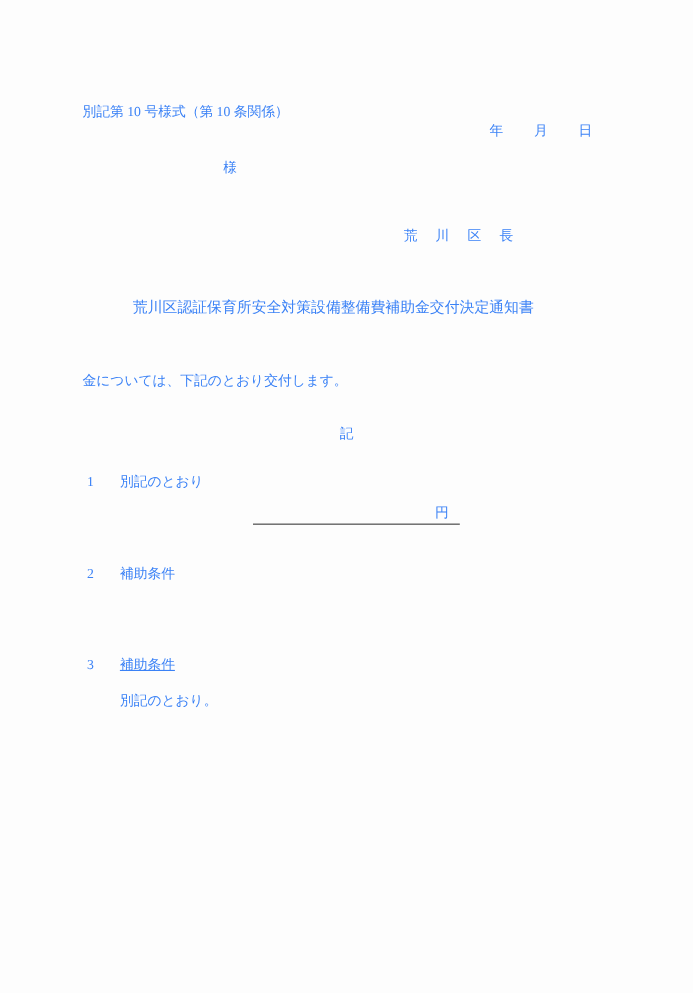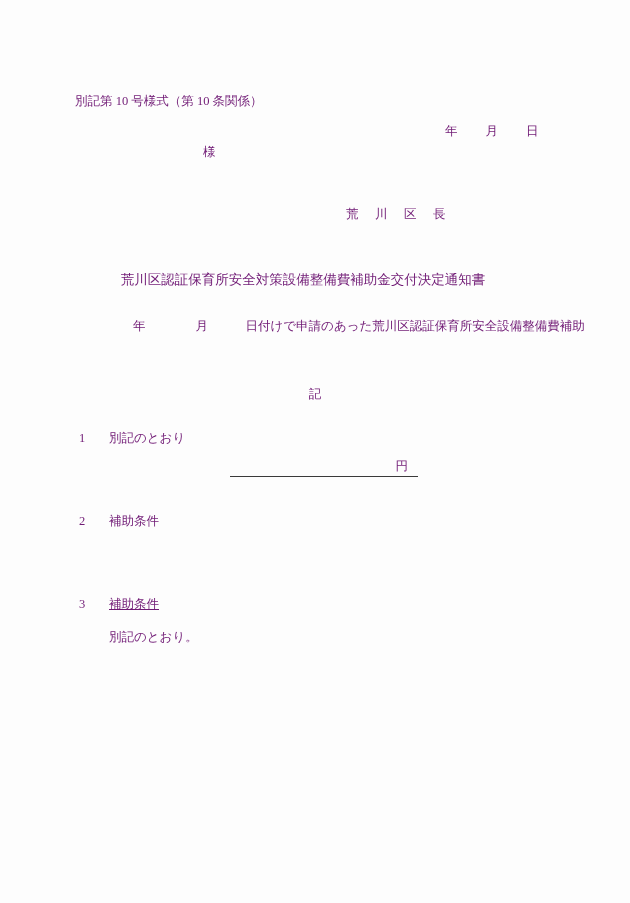--- a/index.html
+++ b/index.html
@@ -6,30 +6,30 @@
     margin: 0;
     padding: 0;
     background: #fdfdfd;
   }
   .page {
     position: relative;
     width: 630px;
     height: 903px;
     background: #fdfdfd;
     font-family: "Liberation Serif", "DejaVu Serif", serif;
-    color: #701a75;
+    color: #3b82f6;
     font-size: 12.5px;
     overflow: hidden;
   }
   .abs { position: absolute; white-space: pre; }
 
   .form-label   { top: 93px;  left: 75px; }
-  .date-line    { top: 123px; left: 445px; letter-spacing: 1px; }
+  .date-line    { top: 111px; left: 445px; letter-spacing: 1px; }
   .addressee    { top: 144px; left: 203px; }
-  .sender       { top: 206px; left: 346px; letter-spacing: 2px; text-align: right; }
+  .sender       { top: 206px; left: 367px; letter-spacing: 2px; text-align: right; }
 
   .doc-title {
     top: 271px; left: 0; width: 606px;
     text-align: center;
     font-size: 13.5px;
     white-space: pre;
   }
 
   .body-line1 { top: 318px; left: 75px; width: 500px; }
   .body-line1 .indent { display: inline-block; width: 58px; }
@@ -55,22 +55,22 @@
   <div class="abs form-label">別記第 10 号様式（第 10 条関係）</div>
 
   <div class="abs date-line">年　　月　　日</div>
 
   <div class="abs addressee">様</div>
 
   <div class="abs sender">荒　川　区　長</div>
 
   <div class="abs doc-title">荒川区認証保育所安全対策設備整備費補助金交付決定通知書</div>
 
-  <div class="abs body-line1"><span class="indent"></span><span>年　　　　月　　　日付けで申請のあった荒川区認証保育所安全設備整備費補助</span></div>
 
+  <div class="abs body-line2">金については、下記のとおり交付します。</div>
 
   <div class="abs record-marker">記</div>
 
   <div class="abs item-1"><span class="item-number">1</span><span>別記のとおり</span></div>
 
   <div class="abs amount-line"><span class="yen">円</span></div>
 
   <div class="abs item-2"><span class="item-number">2</span><span>補助条件</span></div>
 
   <div class="abs item-3"><span class="item-number">3</span><span>補助条件</span></div>

